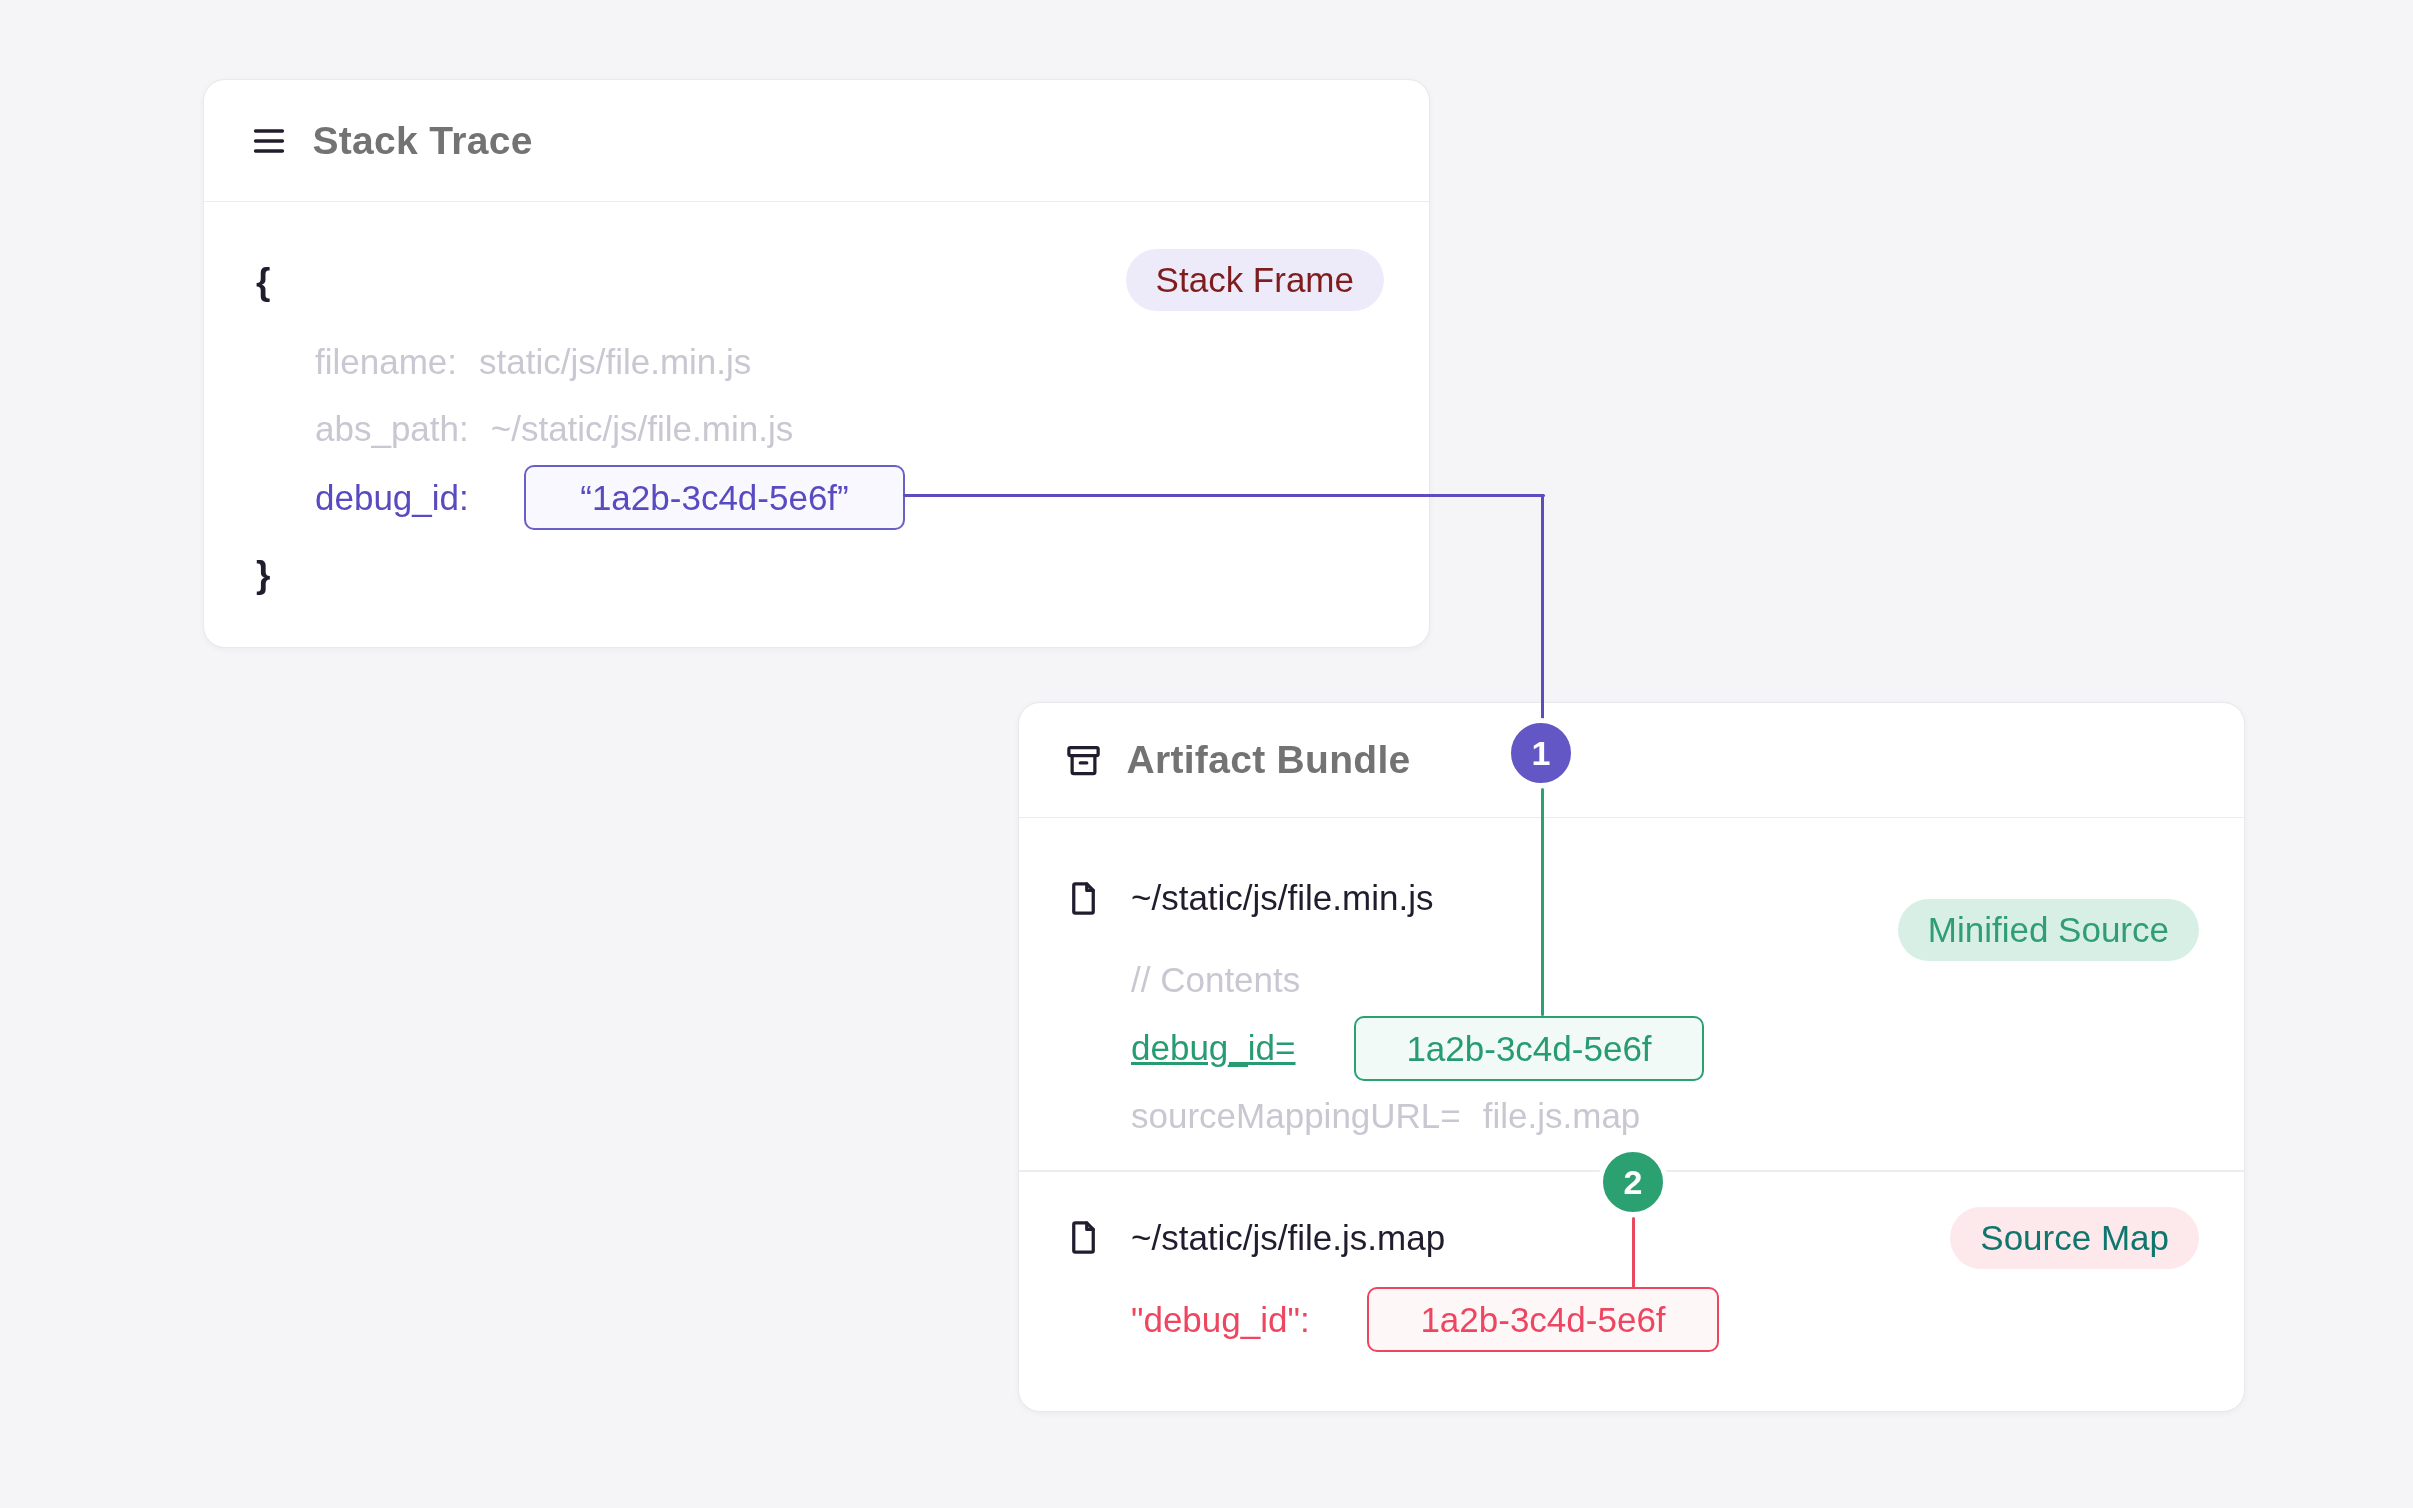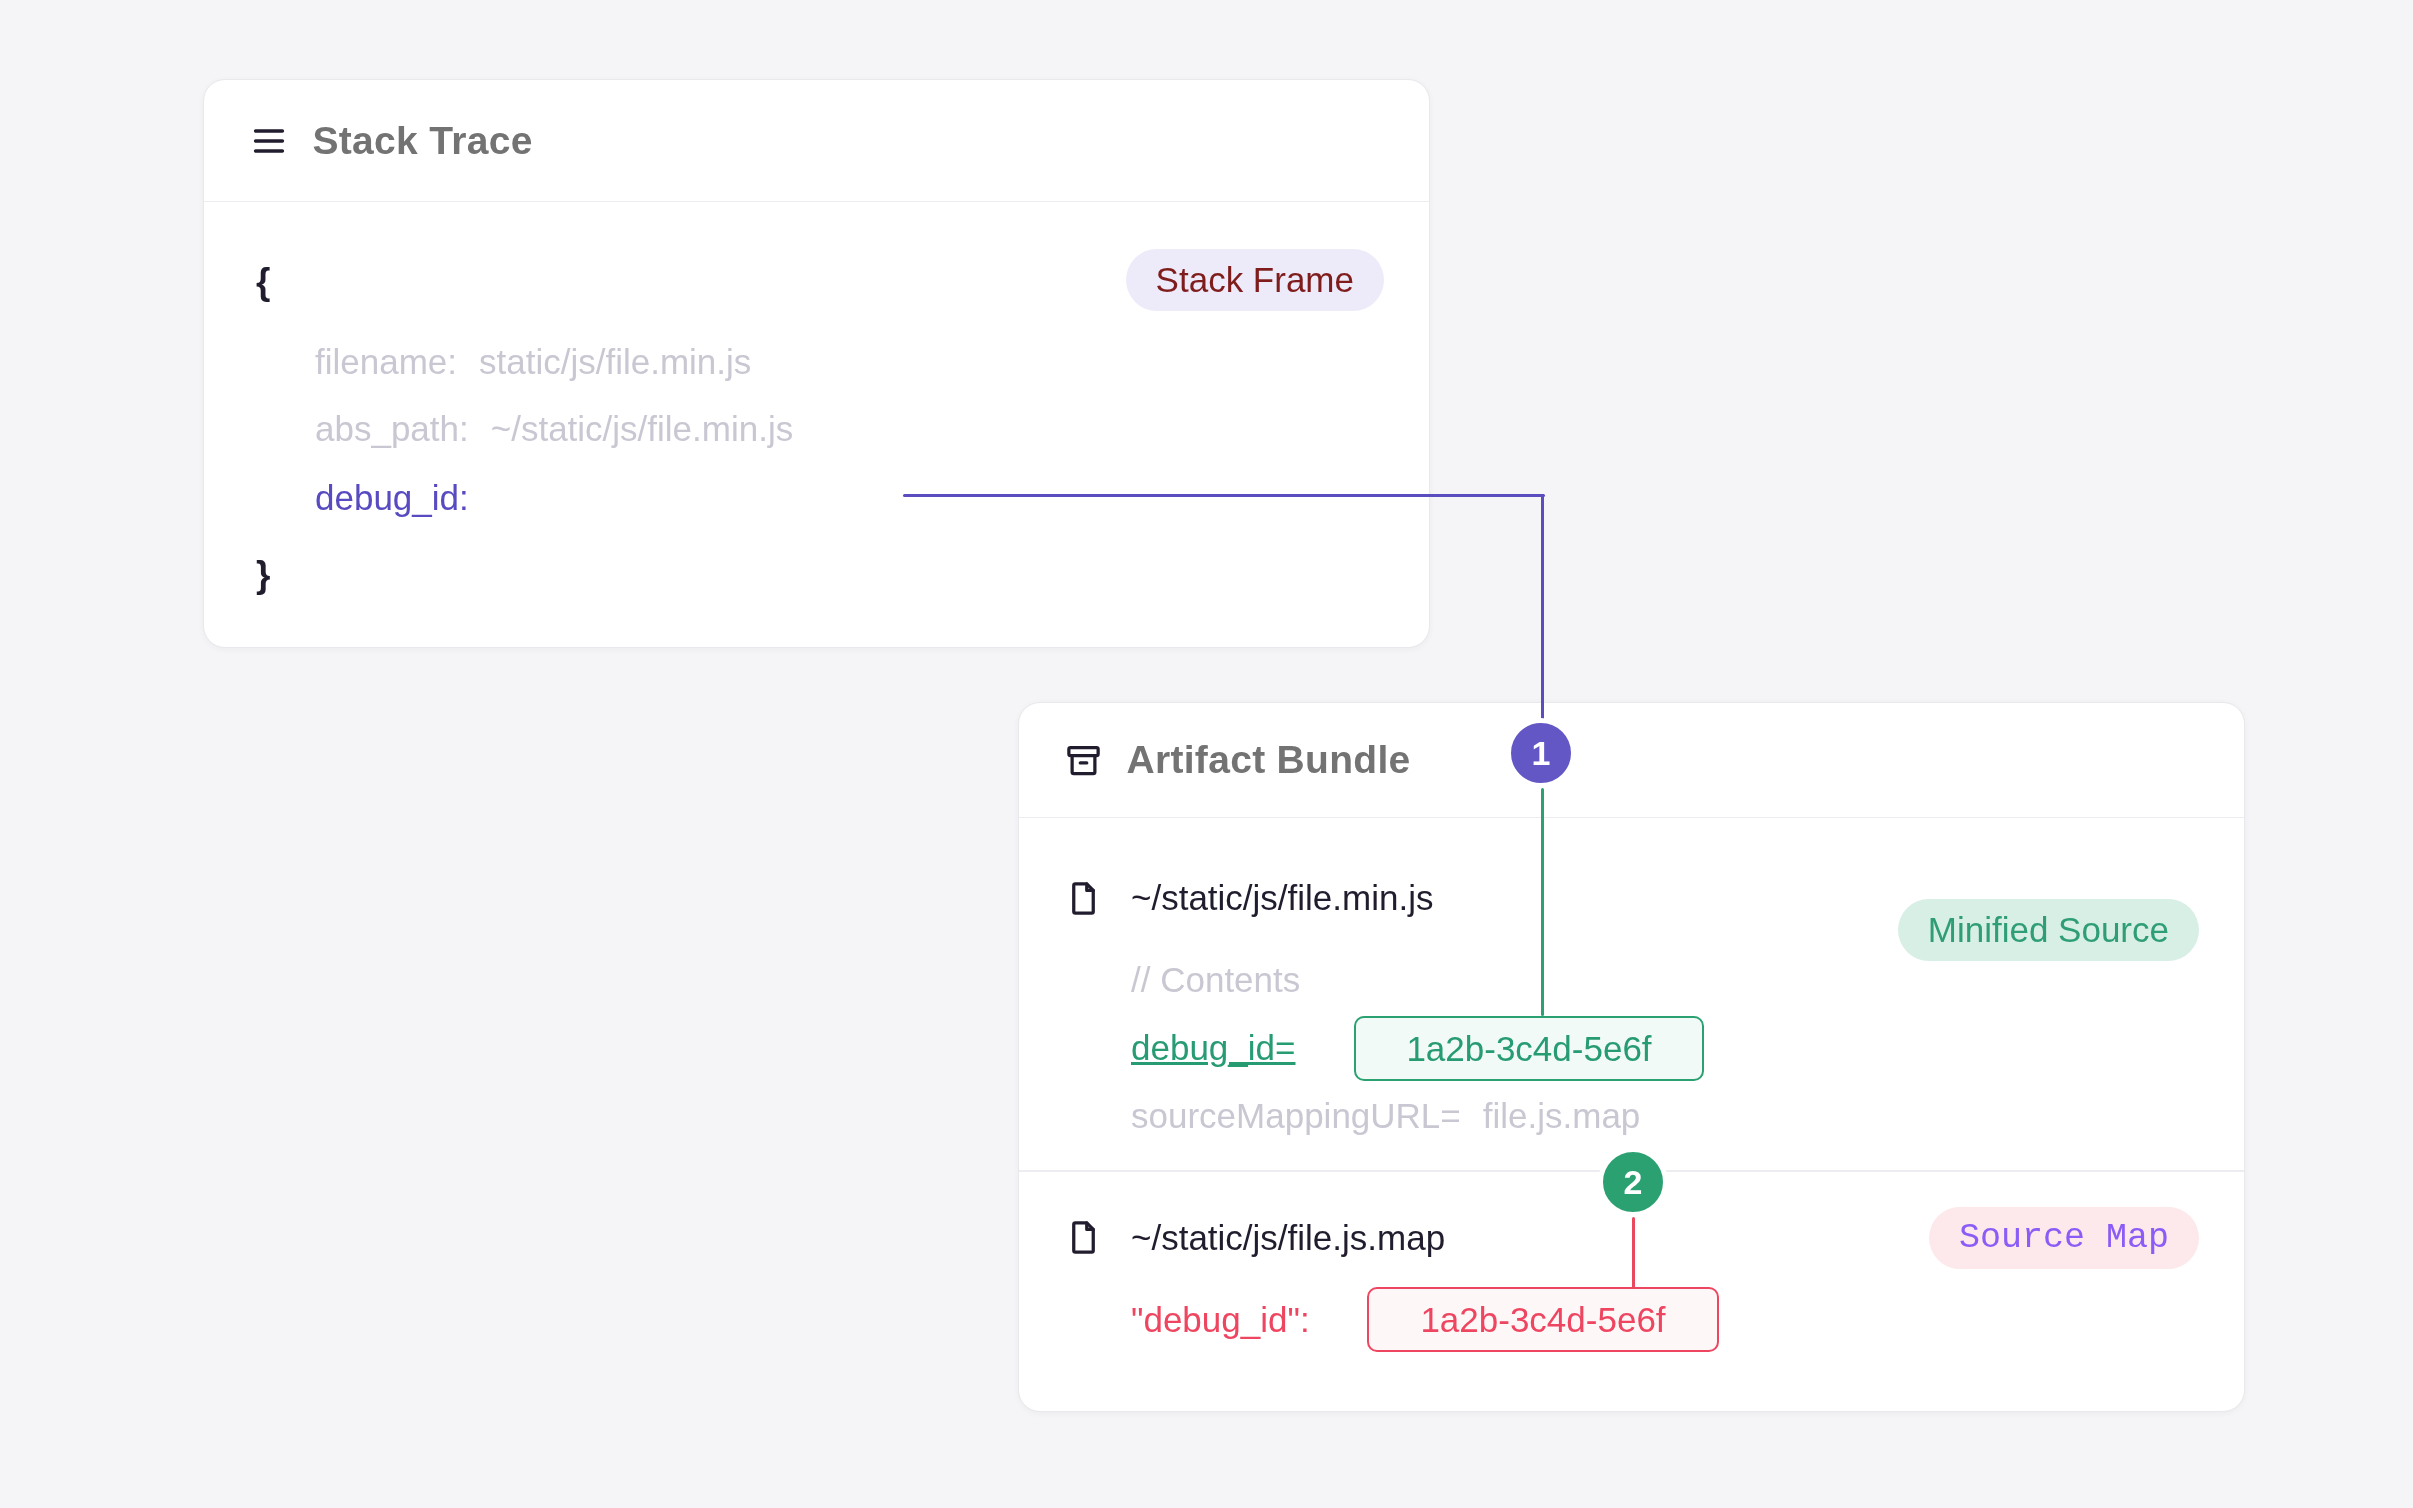--- a/index.html
+++ b/index.html
@@ -27,21 +27,21 @@
   .key-purple{color:#584ac0;font-weight:500;}
   .key-green{color:#279b72;font-weight:500;text-decoration:underline;}
   .key-red{color:#ee4660;font-weight:500;}
   .path-text{color:#221d2e;font-weight:500;}
 
   
   .badge{position:absolute;right:45px;height:62px;display:inline-flex;align-items:center;
          padding:0 30px;border-radius:34px;font-size:35px;white-space:nowrap;}
   .badge-purple{background:#edeafa;color:#7f1d1d;}
   .badge-green{background:#d8efe5;color:#2f9e77;}
-  .badge-red{background:#fde8eb;color:#8b5cf6;font-family:Liberation Mono, monospace;}
+  .badge-red{background:#fde8eb;color:#0f766e;}
 
   
   .value-box{position:absolute;height:65px;display:flex;align-items:center;justify-content:center;
              border-radius:10px;font-size:35px;box-sizing:border-box;white-space:nowrap;}
   .box-purple{left:320px;top:385px;width:381px;border:2.5px solid #6a5fc8;color:#584ac0;background:#f9f8fe;}
   .box-green{left:335px;top:313px;width:350px;border:2.5px solid #2ba172;color:#279b72;background:#f1faf6;}
   .box-red{left:348px;top:584px;width:352px;border:2.5px solid #ee4660;color:#ee4660;background:#fef7f8;}
 
   
   .file-icon{position:absolute;left:45px;display:inline-flex;}
@@ -92,20 +92,21 @@
 
     <div class="txt muted" style="left:111px;top:260px;">
       <span>filename:</span><span class="kv-val">static/js/file.min.js</span>
     </div>
 
     <div class="txt muted" style="left:111px;top:327px;">
       <span>abs_path:</span><span class="kv-val">~/static/js/file.min.js</span>
     </div>
 
     <span class="txt key-purple" style="left:111px;top:396px;">debug_id:</span>
+    <span class="value-box box-purple">“1a2b-3c4d-5e6f”</span>
 
     <span class="txt brace" style="left:52px;top:473px;">}</span>
   </section>
 
   <section class="card card-bundle">
     <header class="card-header">
       <span class="hdr-icon">
         <svg viewBox="0 0 24 24" width="39" height="39" fill="none" stroke="#221d2e" stroke-width="2" stroke-linecap="round" stroke-linejoin="round">
           <rect x="3" y="4" width="18" height="5" rx="1"></rect>
           <path d="M5 9v10a1 1 0 0 0 1 1h12a1 1 0 0 0 1-1V9"></path>

